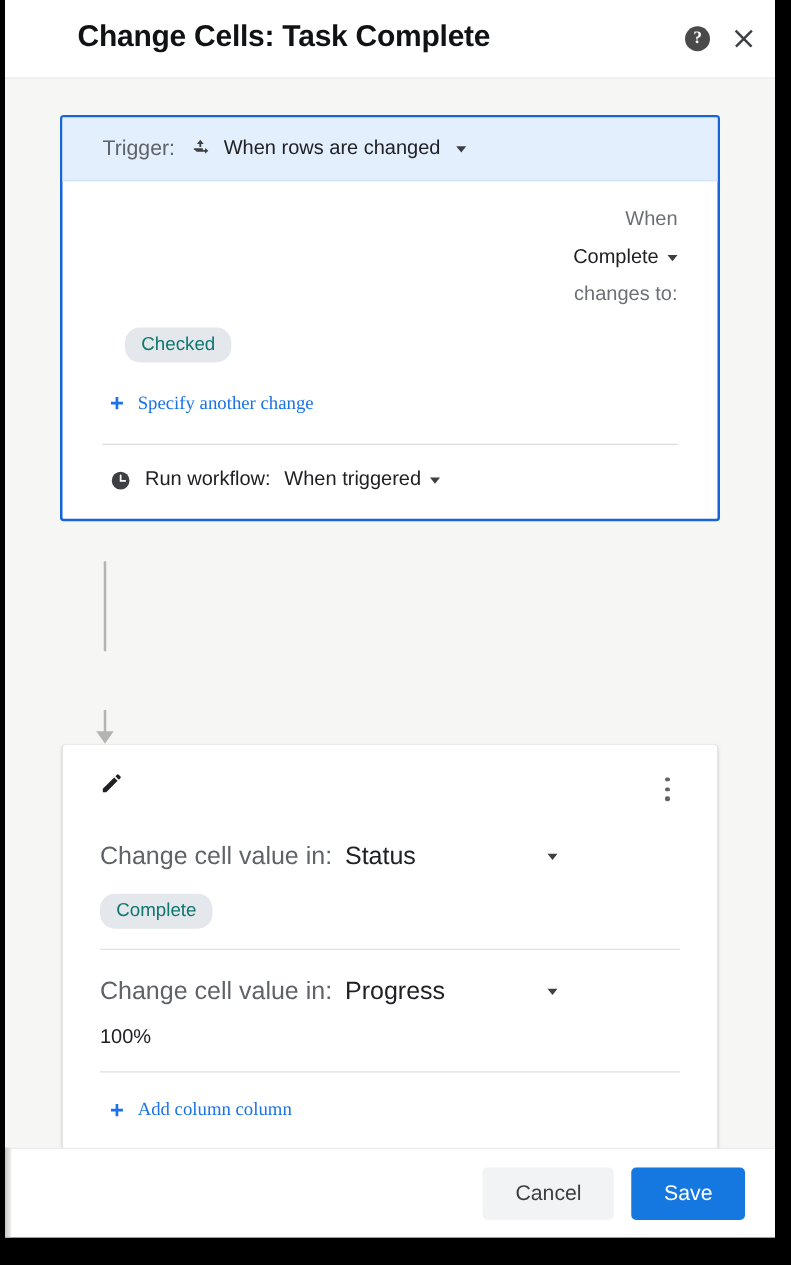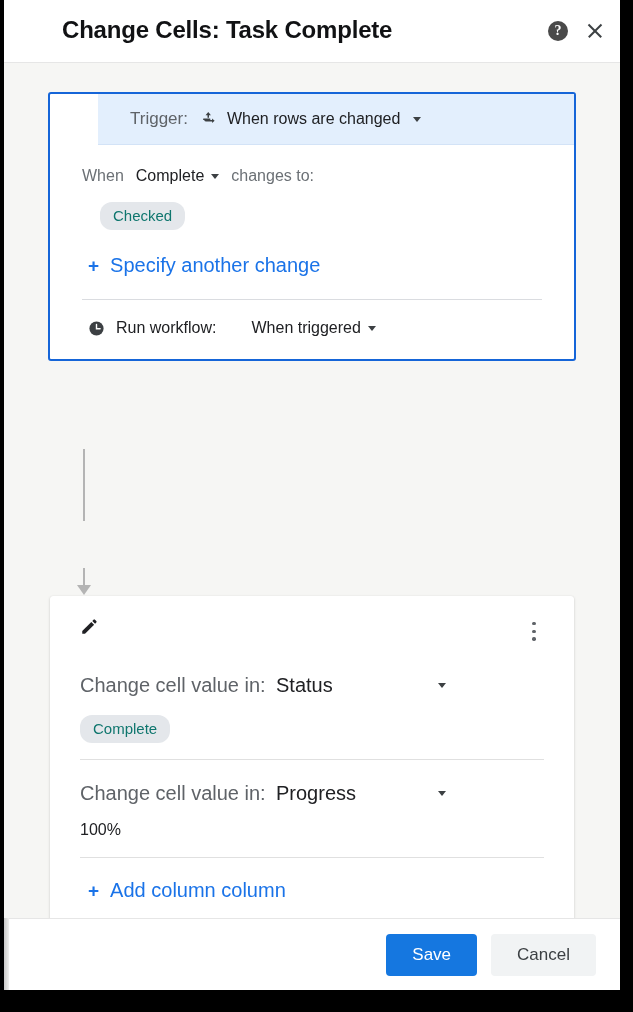--- a/index.html
+++ b/index.html
@@ -114,21 +114,20 @@
     background: #ffffff;
     box-sizing: border-box;
   }
   .trigger-head {
     background: #e3effd;
     padding: 15px 0 15px 32px;
     display: flex;
     align-items: center;
     gap: 12px;
     border-bottom: 1px solid #d3e3f7;
-    margin-left: 48px;
   }
   .trigger-label {
     font-size: 17px;
     color: #5f6368;
   }
   .trigger-sel {
     display: flex;
     align-items: center;
     gap: 9px;
     cursor: pointer;
@@ -143,23 +142,24 @@
     border-right: 4.5px solid transparent;
     border-top: 5px solid #3c4043;
     display: inline-block;
     margin-left: 4px;
   }
   .trigger-body {
     padding: 22px 32px 0 32px;
   }
   .when-row {
     display: flex;
-    align-items: center;
+    align-items: flex-end;
     gap: 12px;
     font-size: 16px;
+    flex-direction: column;
   }
   .muted { color: #6b7075; }
   .strong-val { color: #202124; }
   .dd {
     display: inline-flex;
     align-items: center;
     gap: 3px;
     cursor: pointer;
   }
   .pill {
@@ -168,23 +168,24 @@
     color: #0f766e;
     border-radius: 12px;
     padding: 5px 13px 6px 13px;
     font-size: 15px;
     margin-top: 17px;
     margin-left: 18px;
     cursor: pointer;
   }
   .link {
     color: #1a73e8;
-    font-size: 20px;
+    font-size: 15px;
     cursor: pointer;
     text-decoration: none;
+    font-family: Liberation Serif, serif;
   }
   .plus {
     color: #1a73e8;
     font-size: 19px;
     font-weight: bold;
     line-height: 1;
   }
   .add-row {
     display: flex;
     align-items: center;
@@ -407,21 +408,21 @@
           <div class="hr"></div>
 
           <div class="runrow">
             <span class="clock-icon">
               <svg width="17" height="17" viewBox="0 0 24 24" style="display:block">
                 <circle cx="12" cy="12" r="10" fill="#3c4043"></circle>
                 <path d="M12 6.2 v6.1 h5.1" stroke="#ffffff" stroke-width="2" fill="none" stroke-linecap="round"></path>
               </svg>
             </span>
             <span class="strong-val">Run workflow:</span>
-            <span class="dd" style="margin-left:24px">
+            <span class="dd" style="margin-left:0">
               <span class="strong-val">When triggered</span>
               <span class="caret"></span>
             </span>
           </div>
         </div>
       </div>
 
       <div class="conn-line"></div>
       <div class="conn-line2"></div>
       <div class="conn-arrow"></div>
@@ -466,17 +467,17 @@
 
         <div class="add-col">
           <span class="plus">+</span>
           <span class="link">Add column column</span>
         </div>
       </div>
 
     </div>
 
     <div class="dlg-footer">
+      <button class="btn btn-cancel">Cancel</button>
       <button class="btn btn-save">Save</button>
-      <button class="btn btn-cancel">Cancel</button>
     </div>
   </div>
 </div>
 
 </body></html>

